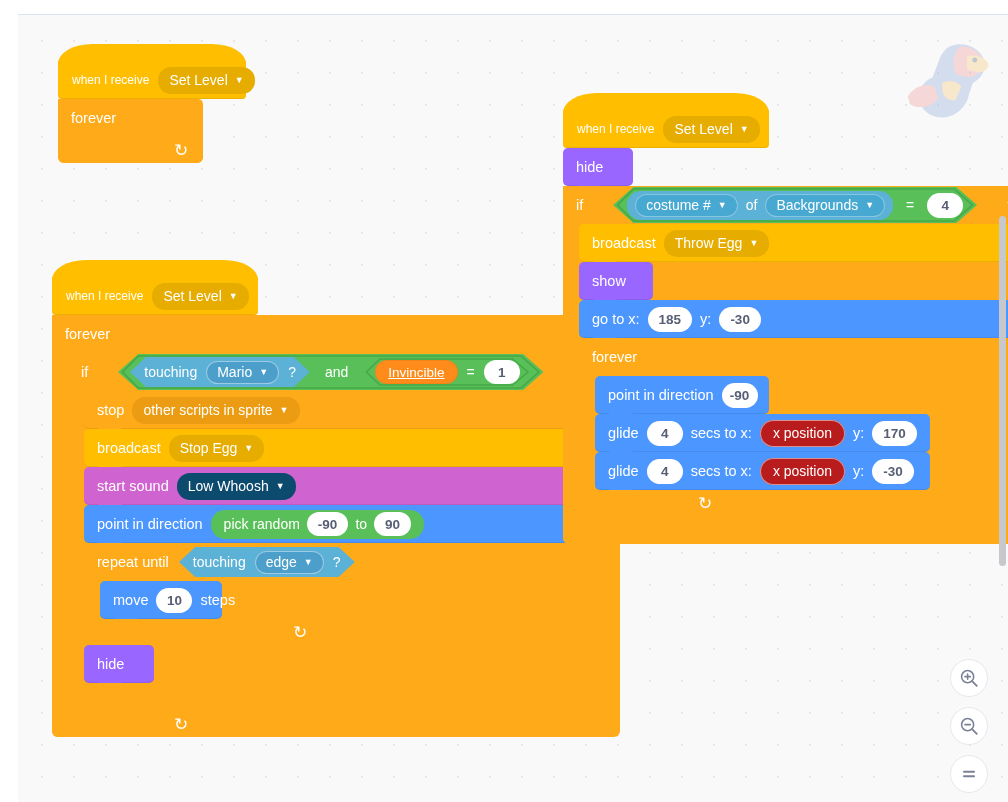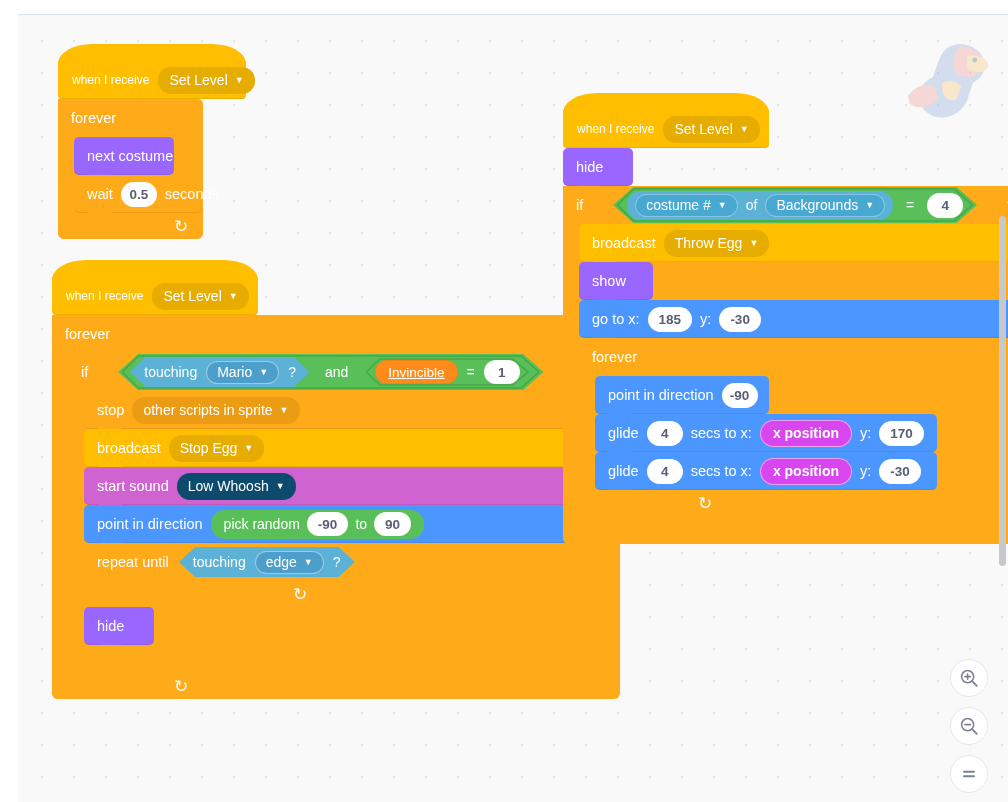--- a/index.html
+++ b/index.html
@@ -92,21 +92,21 @@
   .dd-sound{background:#0c4a6e;}
   .dd-sense{background:#47A8D1;box-shadow:inset 0 0 0 1px rgba(255,255,255,.35);}
   .dd-inside{background:#4B9FCA;box-shadow:inset 0 0 0 1px rgba(255,255,255,.45);}
 
   
   .reporter{
     border-radius:14px;height:27px;display:inline-flex;align-items:center;gap:7px;
     padding:0 13px;color:#fff;font-size:14px;white-space:nowrap;
   }
   .r-var{background:#FF8C1A;box-shadow:inset 0 0 0 1px rgba(0,0,0,.05);}
-  .r-motion{background:#d946ef;box-shadow:inset 0 0 0 1px rgba(255,255,255,.5);font-weight:bold;}
+  .r-motion{background:#b91c1c;box-shadow:inset 0 0 0 1px rgba(255,255,255,.5);}
   .r-op{background:#59C059;}
   .r-sense{background:#5CB1D6;}
   
   .hexo{position:relative;display:inline-flex;align-items:center;height:32px;}
   .hexo>.inner{display:inline-flex;align-items:center;gap:9px;height:32px;padding:0 6px;
                color:#fff;font-size:14px;white-space:nowrap;z-index:2;}
   .hexo>.bg{position:absolute;inset:0;}
   .hexo>.bg>svg{width:100%;height:100%;display:block;}
 
   .spacer{width:10px;}
@@ -131,30 +131,20 @@
       <span class="dd dd-events">
         <span>Set Level</span>
         <span class="car">▼</span>
       </span>
     </div>
 
     <div class="cwrap" style="margin-left:0;">
       <div class="chead" style="width:110px;">
         <span>forever</span>
       </div>
-      <div class="cbody">
-        <div class="blk looks" style="width:74px;">
-          <span class="lbl">next costume</span>
-        </div>
-        <div class="blk control" style="width:102px;">
-          <span class="lbl">wait</span>
-          <span class="numin">0.5</span>
-          <span class="lbl">seconds</span>
-        </div>
-      </div>
       <div class="cfoot" style="width:145px;">
         <span class="arrow" style="left:116px;top:3px;">↻</span>
       </div>
     </div>
   </div>
 
   <div class="script" style="left:34px;top:262px;">
     <div class="hat" style="width:178px;">
       <span class="lbl">when I receive</span>
       <span class="dd dd-events">
@@ -263,20 +253,27 @@
                   </span>
                   <span class="inner" style="height:30px;padding:0 14px;">
                     <span>touching</span>
                     <span class="dd dd-inside" style="height:23px;">
                       <span>edge</span>
                       <span class="car">▼</span>
                     </span>
                     <span>?</span>
                   </span>
                 </span>
+              </div>
+              <div class="cbody">
+                <div class="blk motion" style="width:96px;">
+                  <span class="lbl">move</span>
+                  <span class="numin">10</span>
+                  <span class="lbl">steps</span>
+                </div>
               </div>
               <div class="cfoot" style="width:238px;">
                 <span class="arrow" style="left:209px;top:3px;">↻</span>
               </div>
             </div>
 
             <div class="blk looks" style="width:44px;">
               <span class="lbl">hide</span>
             </div>
           </div>

